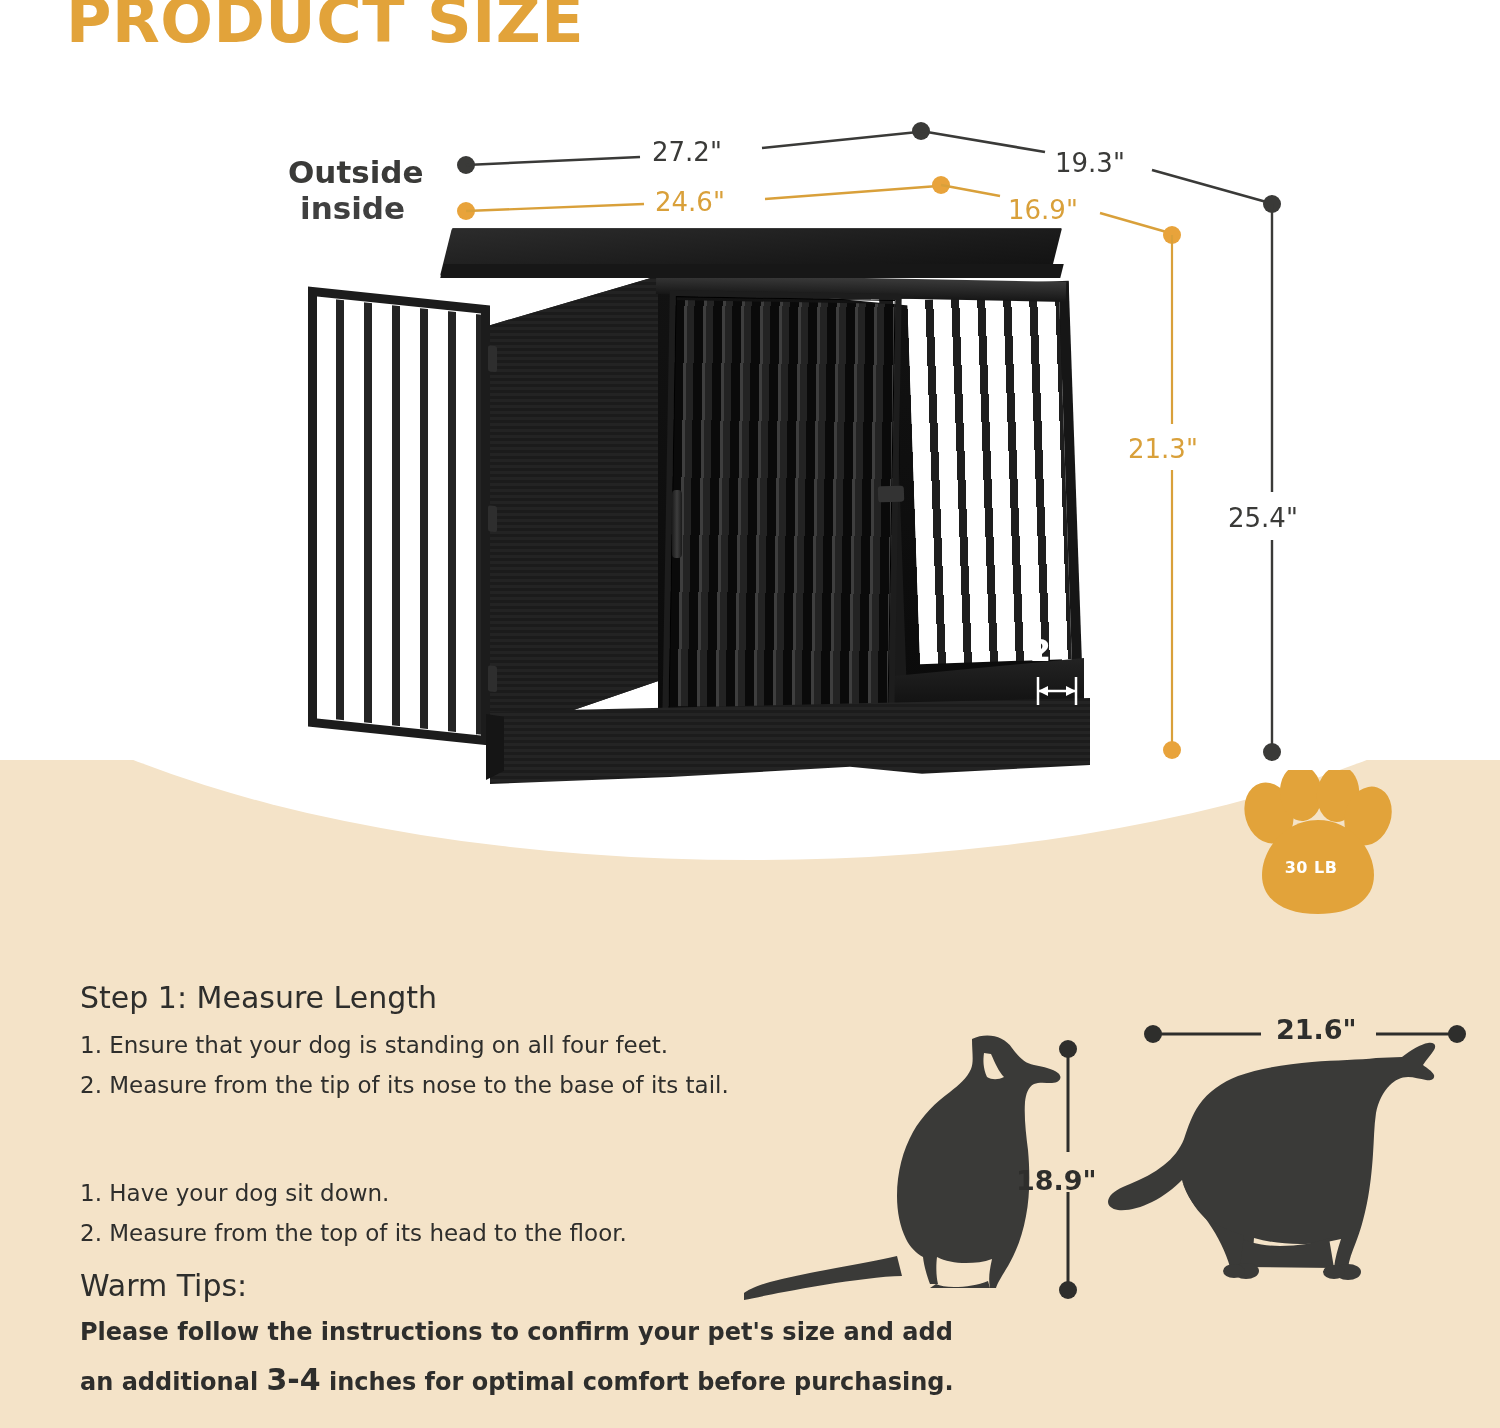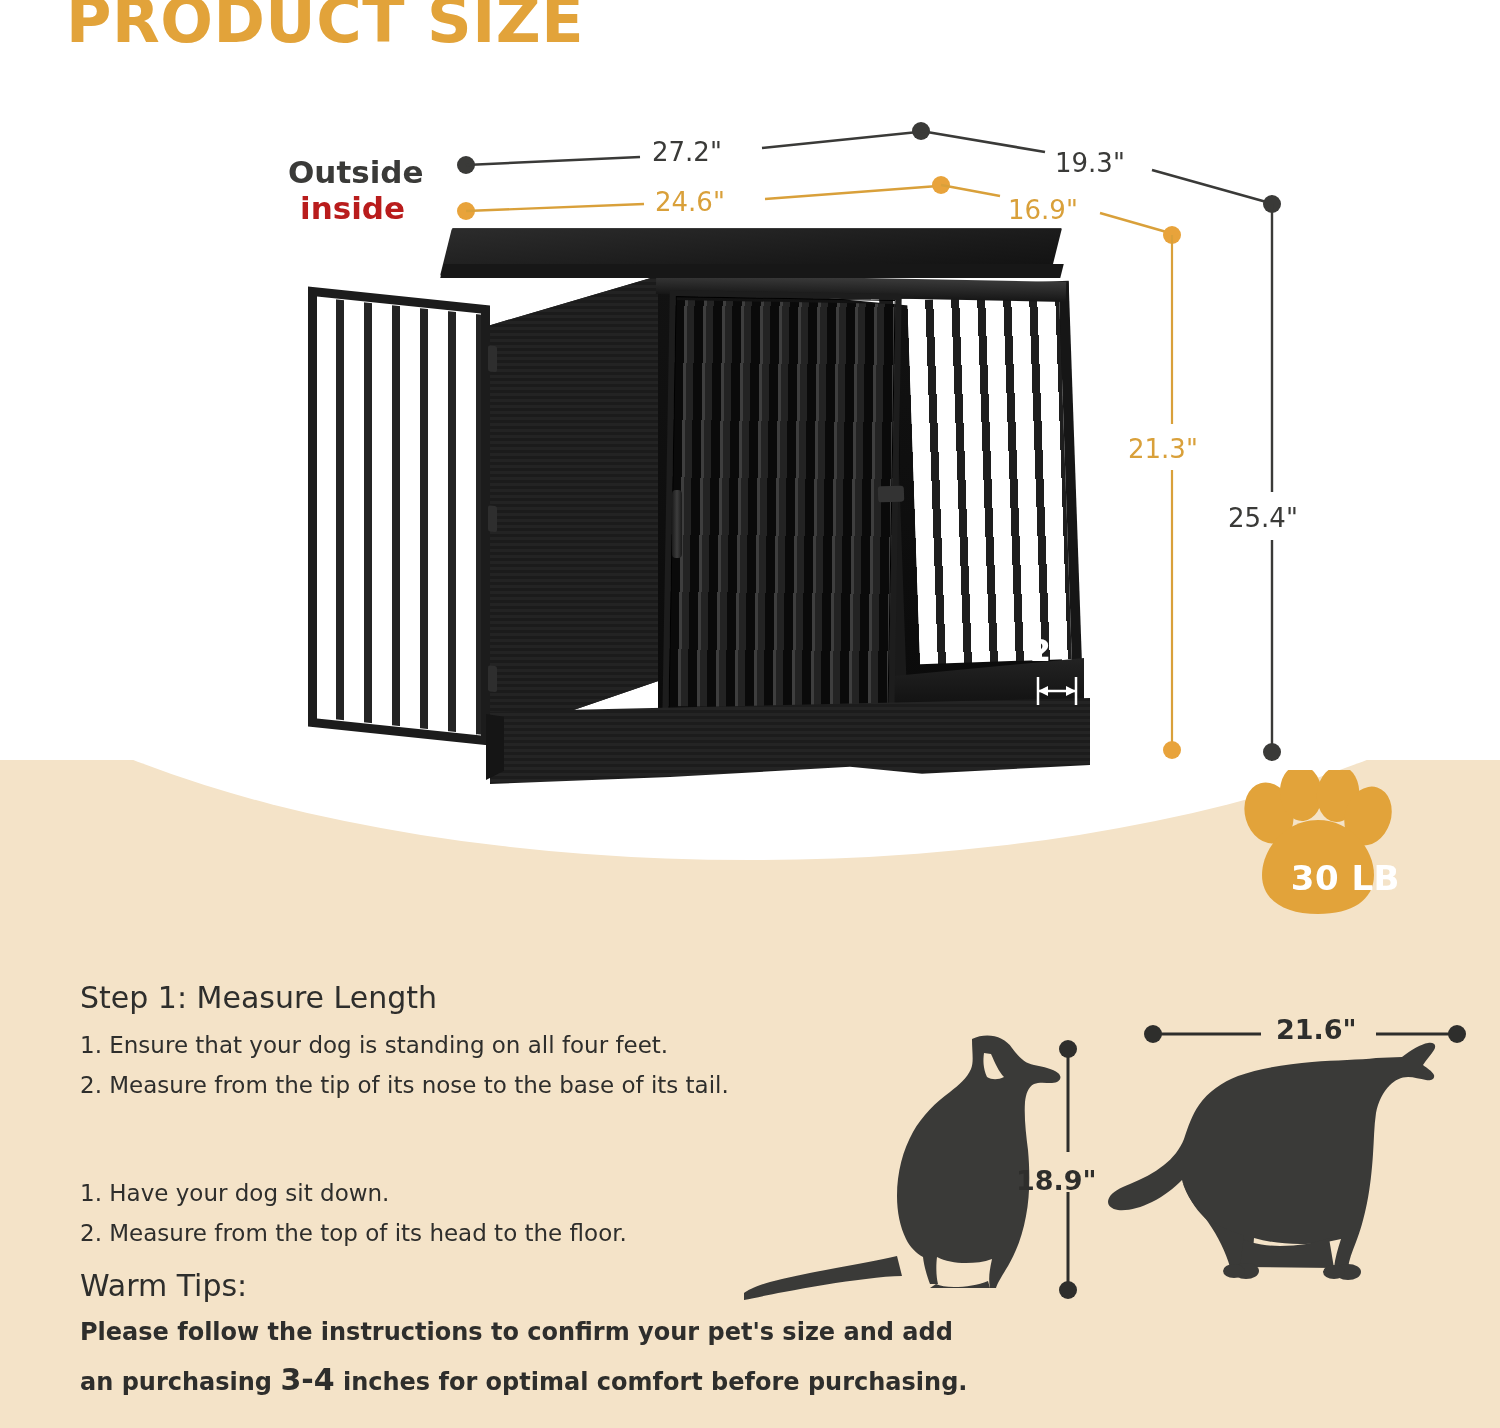--- a/index.html
+++ b/index.html
@@ -32,21 +32,21 @@
     background: #ffffff;
     border-radius: 50% / 50%;
   }
 
   
   .lbl-outside, .lbl-inside {
     position: absolute; font-family: "DejaVu Sans", sans-serif;
     font-weight: 700; font-size: 31px; white-space: nowrap;
   }
   .lbl-outside { left: 288px; top: 154px; color: #3A3A38; }
-  .lbl-inside  { left: 300px; top: 190px; color: #b91c1c; }
+  .lbl-inside  { left: 300px; top: 190px; color: #404040; }
 
   
   .dim {
     position: absolute; font-family: "DejaVu Sans", sans-serif;
     font-size: 26px; font-weight: 400; white-space: nowrap;
   }
   .dim.dark   { color: #3A3A38; }
   .dim.orange { color: #D9A03A; }
 
   .dim-27 { left: 652px; top: 137px; }
@@ -190,23 +190,23 @@
   
   #gap-callout { position: absolute; left: 740px; top: 405px; width: 110px; height: 80px; }
   #gap-callout .gap-text {
     position: absolute; left: 0; top: 0; color:#fff;
     font-family: "DejaVu Sans", sans-serif; font-size: 30px; font-weight: 700;
   }
 
   
   #paw-badge { position: absolute; left: 1222px; top: 770px; width: 178px; height: 150px; }
   #paw-badge .paw-text {
-    position: absolute; left: 0; top: 88px; width: 178px; text-align: right;
+    position: absolute; left: 0; top: 88px; width: 178px; text-align: center;
     color: #ffffff; font-family: "DejaVu Sans", sans-serif;
-    font-weight: 700; font-size: 34px; letter-spacing: 0.5px;
+    font-weight: 700; font-size: 16px; letter-spacing: 0.5px;
   }
 
   
   #how-heading {
     position: absolute; left: 80px; top: 910px;
     font-family: "DejaVu Sans", sans-serif;
     font-size: 40px; font-weight: 700; color: #E2A33A; white-space: nowrap;
   }
   .step-title {
     position: absolute; left: 80px;
@@ -358,21 +358,21 @@
 
   <div class="step-title" id="step1-title">Step 1: Measure Length</div>
   <div class="step-line" id="step1-l1">1. Ensure that your dog is standing on all four feet.</div>
   <div class="step-line" id="step1-l2">2. Measure from the tip of its nose to the base of its tail.</div>
 
   <div class="step-line" id="step2-l1">1. Have your dog sit down.</div>
   <div class="step-line" id="step2-l2">2. Measure from the top of its head to the floor.</div>
 
   <div class="step-title" id="tips-title">Warm Tips:</div>
   <div class="tips-line" id="tips-l1">Please follow the instructions to confirm your pet's size and add</div>
-  <div class="tips-line" id="tips-l2"><span>an purchasing </span><span class="big">3-4</span><span> inches for optimal comfort before purchasing.</span></div>
+  <div class="tips-line" id="tips-l2"><span>an additional </span><span class="big">3-4</span><span> inches for optimal comfort before purchasing.</span></div>
 
   <svg id="dogs-svg" viewBox="0 0 740 330">
 
     <g fill="#3A3A38">
       <path d="M232 29 C247 22 264 26 272 38 C279 47 284 53 294 55 C304 57 313 59 318 63
                C323 67 320 73 312 73 C305 73 299 72 294 74 C288 77 286 84 285 92
                C284 108 286 124 288 140 C290 162 290 186 286 206 C282 228 275 244 268 256
                C262 266 258 272 256 278 L250 278 C248 268 250 258 252 249
                C244 252 235 253 226 253 C215 253 205 251 197 247
                C196 255 196 266 198 274 L190 274 C187 266 184 256 183 247

